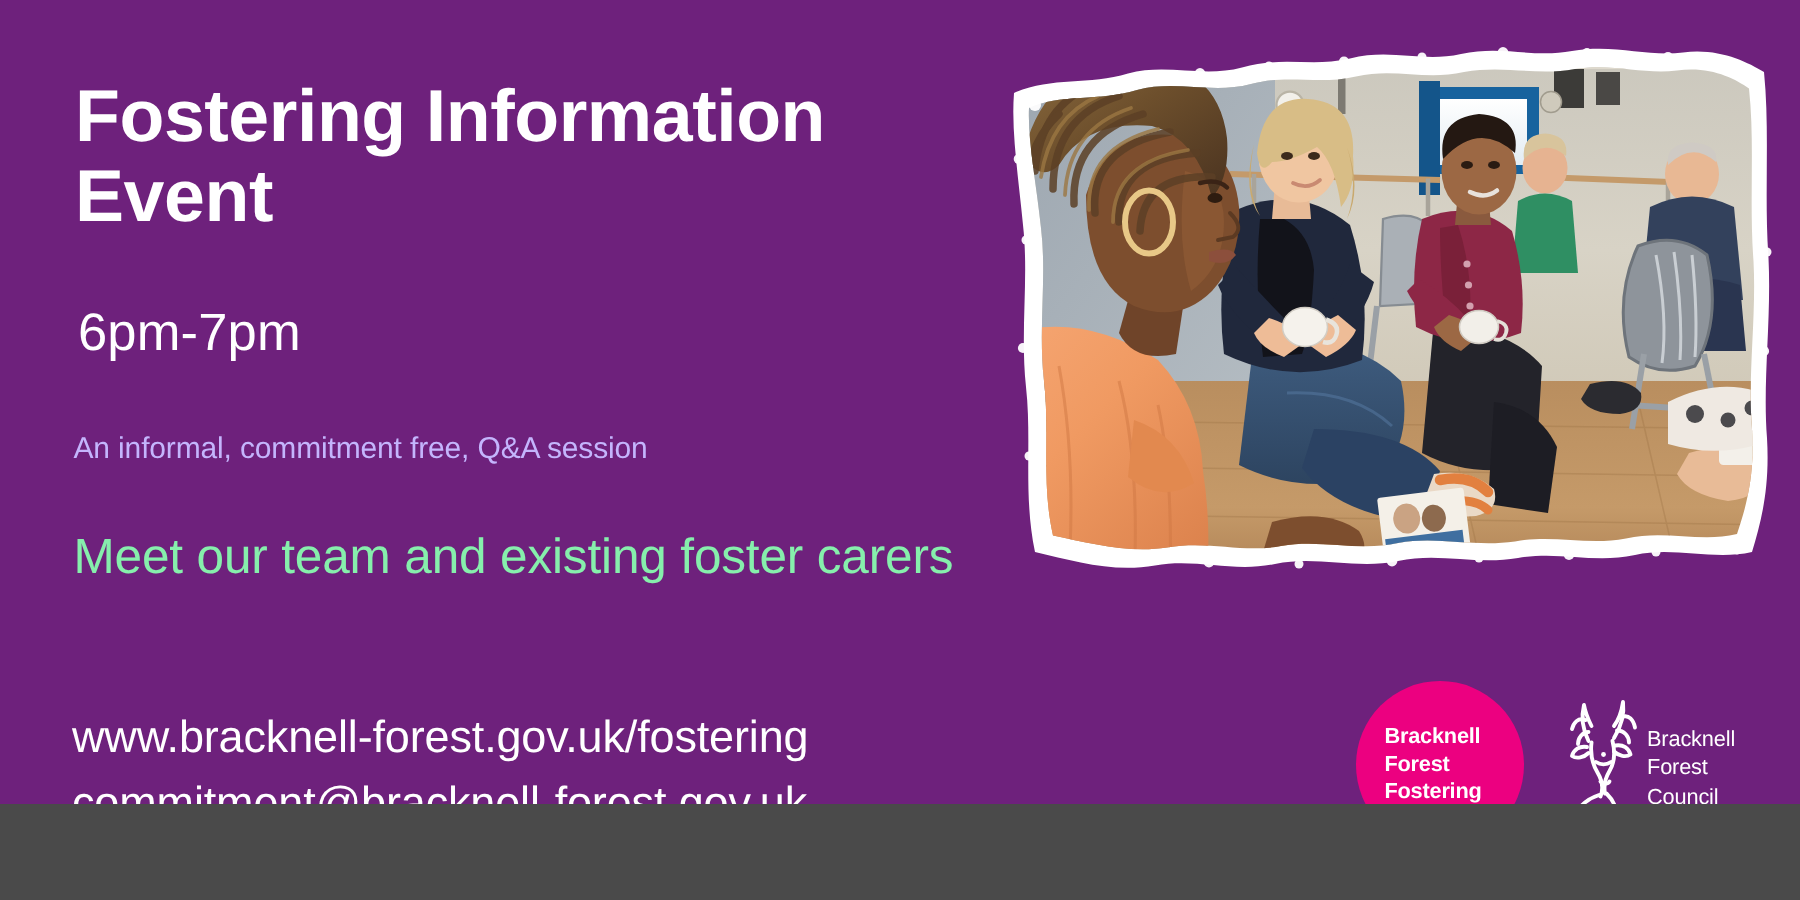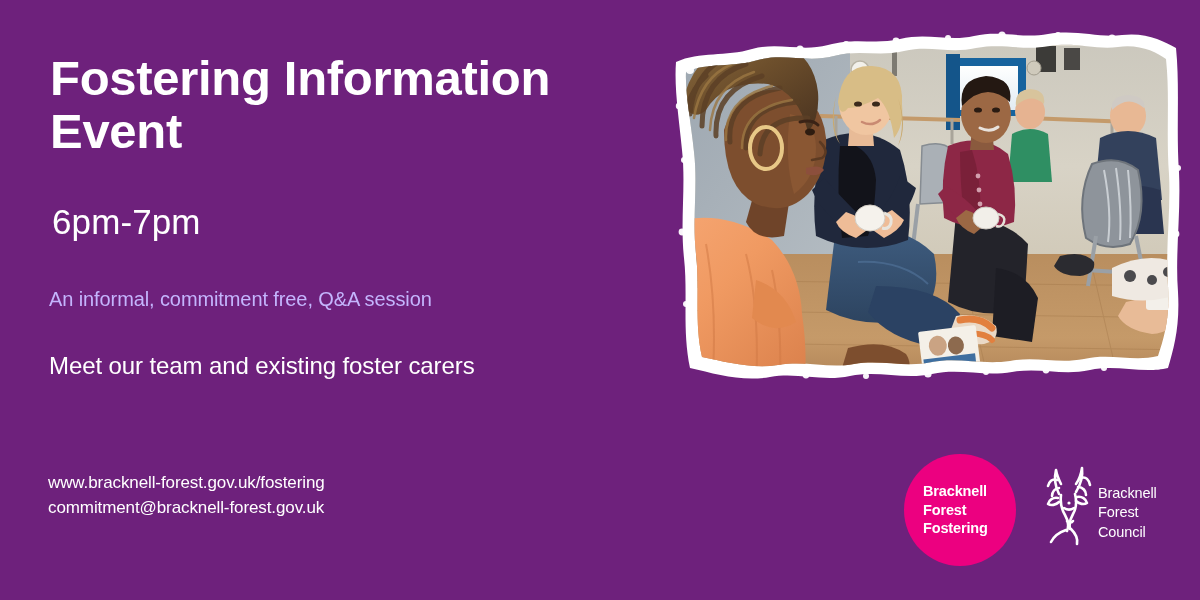--- a/index.html
+++ b/index.html
@@ -3,21 +3,21 @@
 <meta charset="utf-8">
 <style>
   html, body {
     margin: 0;
     padding: 0;
     background: #4a4a4a;
   }
   #poster {
     position: relative;
     width: 1200px;
-    height: 600px;
+    height: 536px;
     overflow: hidden;
     background: #6e217c;
     font-family: "Liberation Sans", sans-serif;
     -webkit-font-smoothing: antialiased;
   }
 
   
   .title {
     position: absolute;
     left: 50px;
@@ -45,31 +45,31 @@
     top: 288px;
     color: #c4b5fd;
     font-size: 20px;
     font-weight: normal;
     letter-spacing: -0.1px;
   }
   .blurb2 {
     position: absolute;
     left: 49px;
     top: 352px;
-    color: #ffffff;
-    font-size: 24px;
+    color: #86efac;
+    font-size: 33px;
     font-weight: normal;
     letter-spacing: -0.1px;
   }
   .contact {
     position: absolute;
     left: 48px;
     top: 470px;
     color: #ffffff;
-    font-size: 17px;
+    font-size: 30px;
     line-height: 1.48;
     font-weight: normal;
     letter-spacing: -0.1px;
   }
   .contact div { white-space: nowrap; }
 
   
   #photo-wrap {
     position: absolute;
     left: 660px;

